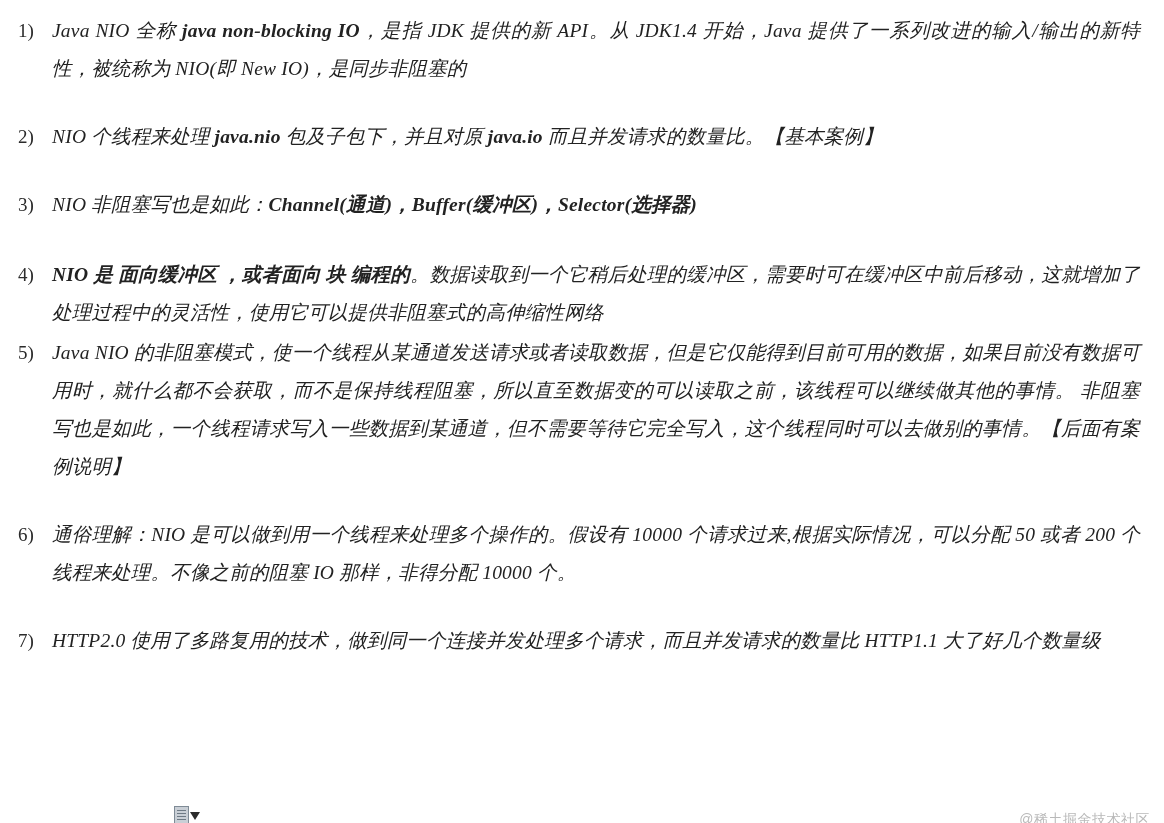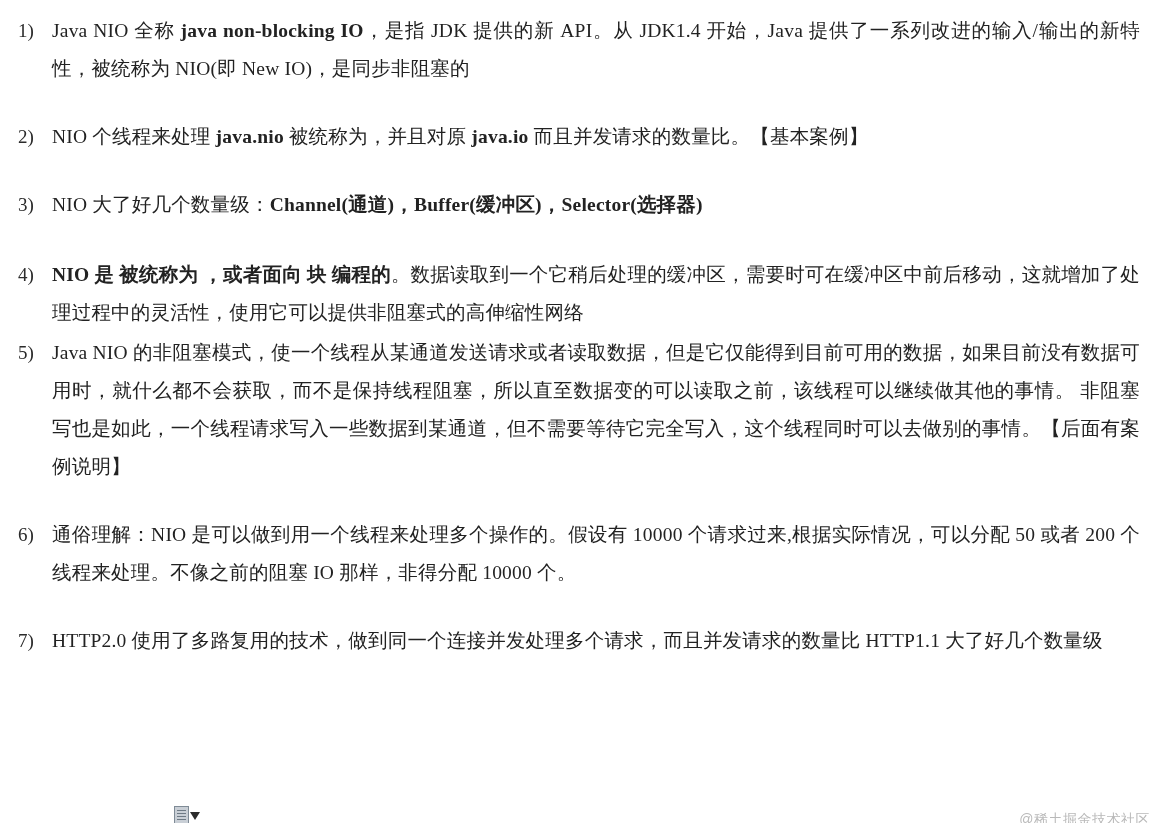--- a/index.html
+++ b/index.html
@@ -40,20 +40,21 @@
   }
   .body-text {
     flex: 1 1 auto;
     font-size: 19.5px;
     line-height: 38px;
     color: #222;
     text-align: justify;
     text-justify: inter-ideograph;
     letter-spacing: 0.2px;
     word-break: break-word;
+    font-style: italic;
   }
   .body-text b, .bold {
     font-weight: bold;
   }
   .sp-1 { margin-top: 12px; }
   .sp-2 { margin-top: 30px; }
   .sp-3 { margin-top: 30px; }
   .sp-4 { margin-top: 32px; }
   .sp-5 { margin-top: 2px; }
   .sp-6 { margin-top: 30px; }
@@ -111,31 +112,31 @@
 
 <div class="page">
 
   <div class="item sp-1">
     <div class="marker">1)</div>
     <div class="body-text"><span>Java NIO  全称 </span><span class="bold">java non-blocking IO</span><span>，是指 JDK 提供的新 API。从 JDK1.4 开始，Java 提供了一系列改进的输入/输出的新特性，被统称为 NIO(即 New IO)，是同步非阻塞的</span></div>
   </div>
 
   <div class="item sp-2">
     <div class="marker">2)</div>
-    <div class="body-text"><span>NIO 个线程来处理 </span><span class="bold">java.nio</span><span> 被统称为，并且对原 </span><span class="bold">java.io</span><span> 而且并发请求的数量比。【基本案例】</span></div>
+    <div class="body-text"><span>NIO 个线程来处理 </span><span class="bold">java.nio</span><span> 包及子包下，并且对原 </span><span class="bold">java.io</span><span> 而且并发请求的数量比。【基本案例】</span></div>
   </div>
 
   <div class="item sp-3">
     <div class="marker">3)</div>
-    <div class="body-text"><span>NIO 大了好几个数量级：</span><span class="bold">Channel(通道)，Buffer(缓冲区)，Selector(选择器)</span></div>
+    <div class="body-text"><span>NIO 非阻塞写也是如此：</span><span class="bold">Channel(通道)，Buffer(缓冲区)，Selector(选择器)</span></div>
   </div>
 
   <div class="item sp-4">
     <div class="marker">4)</div>
-    <div class="body-text"><span class="bold">NIO 是  被统称为 ，或者面向 块 编程的</span><span>。数据读取到一个它稍后处理的缓冲区，需要时可在缓冲区中前后移动，这就增加了处理过程中的灵活性，使用它可以提供非阻塞式的高伸缩性网络</span></div>
+    <div class="body-text"><span class="bold">NIO 是  面向缓冲区 ，或者面向 块 编程的</span><span>。数据读取到一个它稍后处理的缓冲区，需要时可在缓冲区中前后移动，这就增加了处理过程中的灵活性，使用它可以提供非阻塞式的高伸缩性网络</span></div>
   </div>
 
   <div class="item sp-5">
     <div class="marker">5)</div>
     <div class="body-text"><span>Java NIO 的非阻塞模式，使一个线程从某通道发送请求或者读取数据，但是它仅能得到目前可用的数据，如果目前没有数据可用时，就什么都不会获取，而不是保持线程阻塞，所以直至数据变的可以读取之前，该线程可以继续做其他的事情。 非阻塞写也是如此，一个线程请求写入一些数据到某通道，但不需要等待它完全写入，这个线程同时可以去做别的事情。【后面有案例说明】</span></div>
   </div>
 
   <div class="item sp-6">
     <div class="marker">6)</div>
     <div class="body-text"><span>通俗理解：NIO 是可以做到用一个线程来处理多个操作的。假设有 10000 个请求过来,根据实际情况，可以分配 50 或者 200 个线程来处理。不像之前的阻塞 IO 那样，非得分配 10000 个。</span></div>

